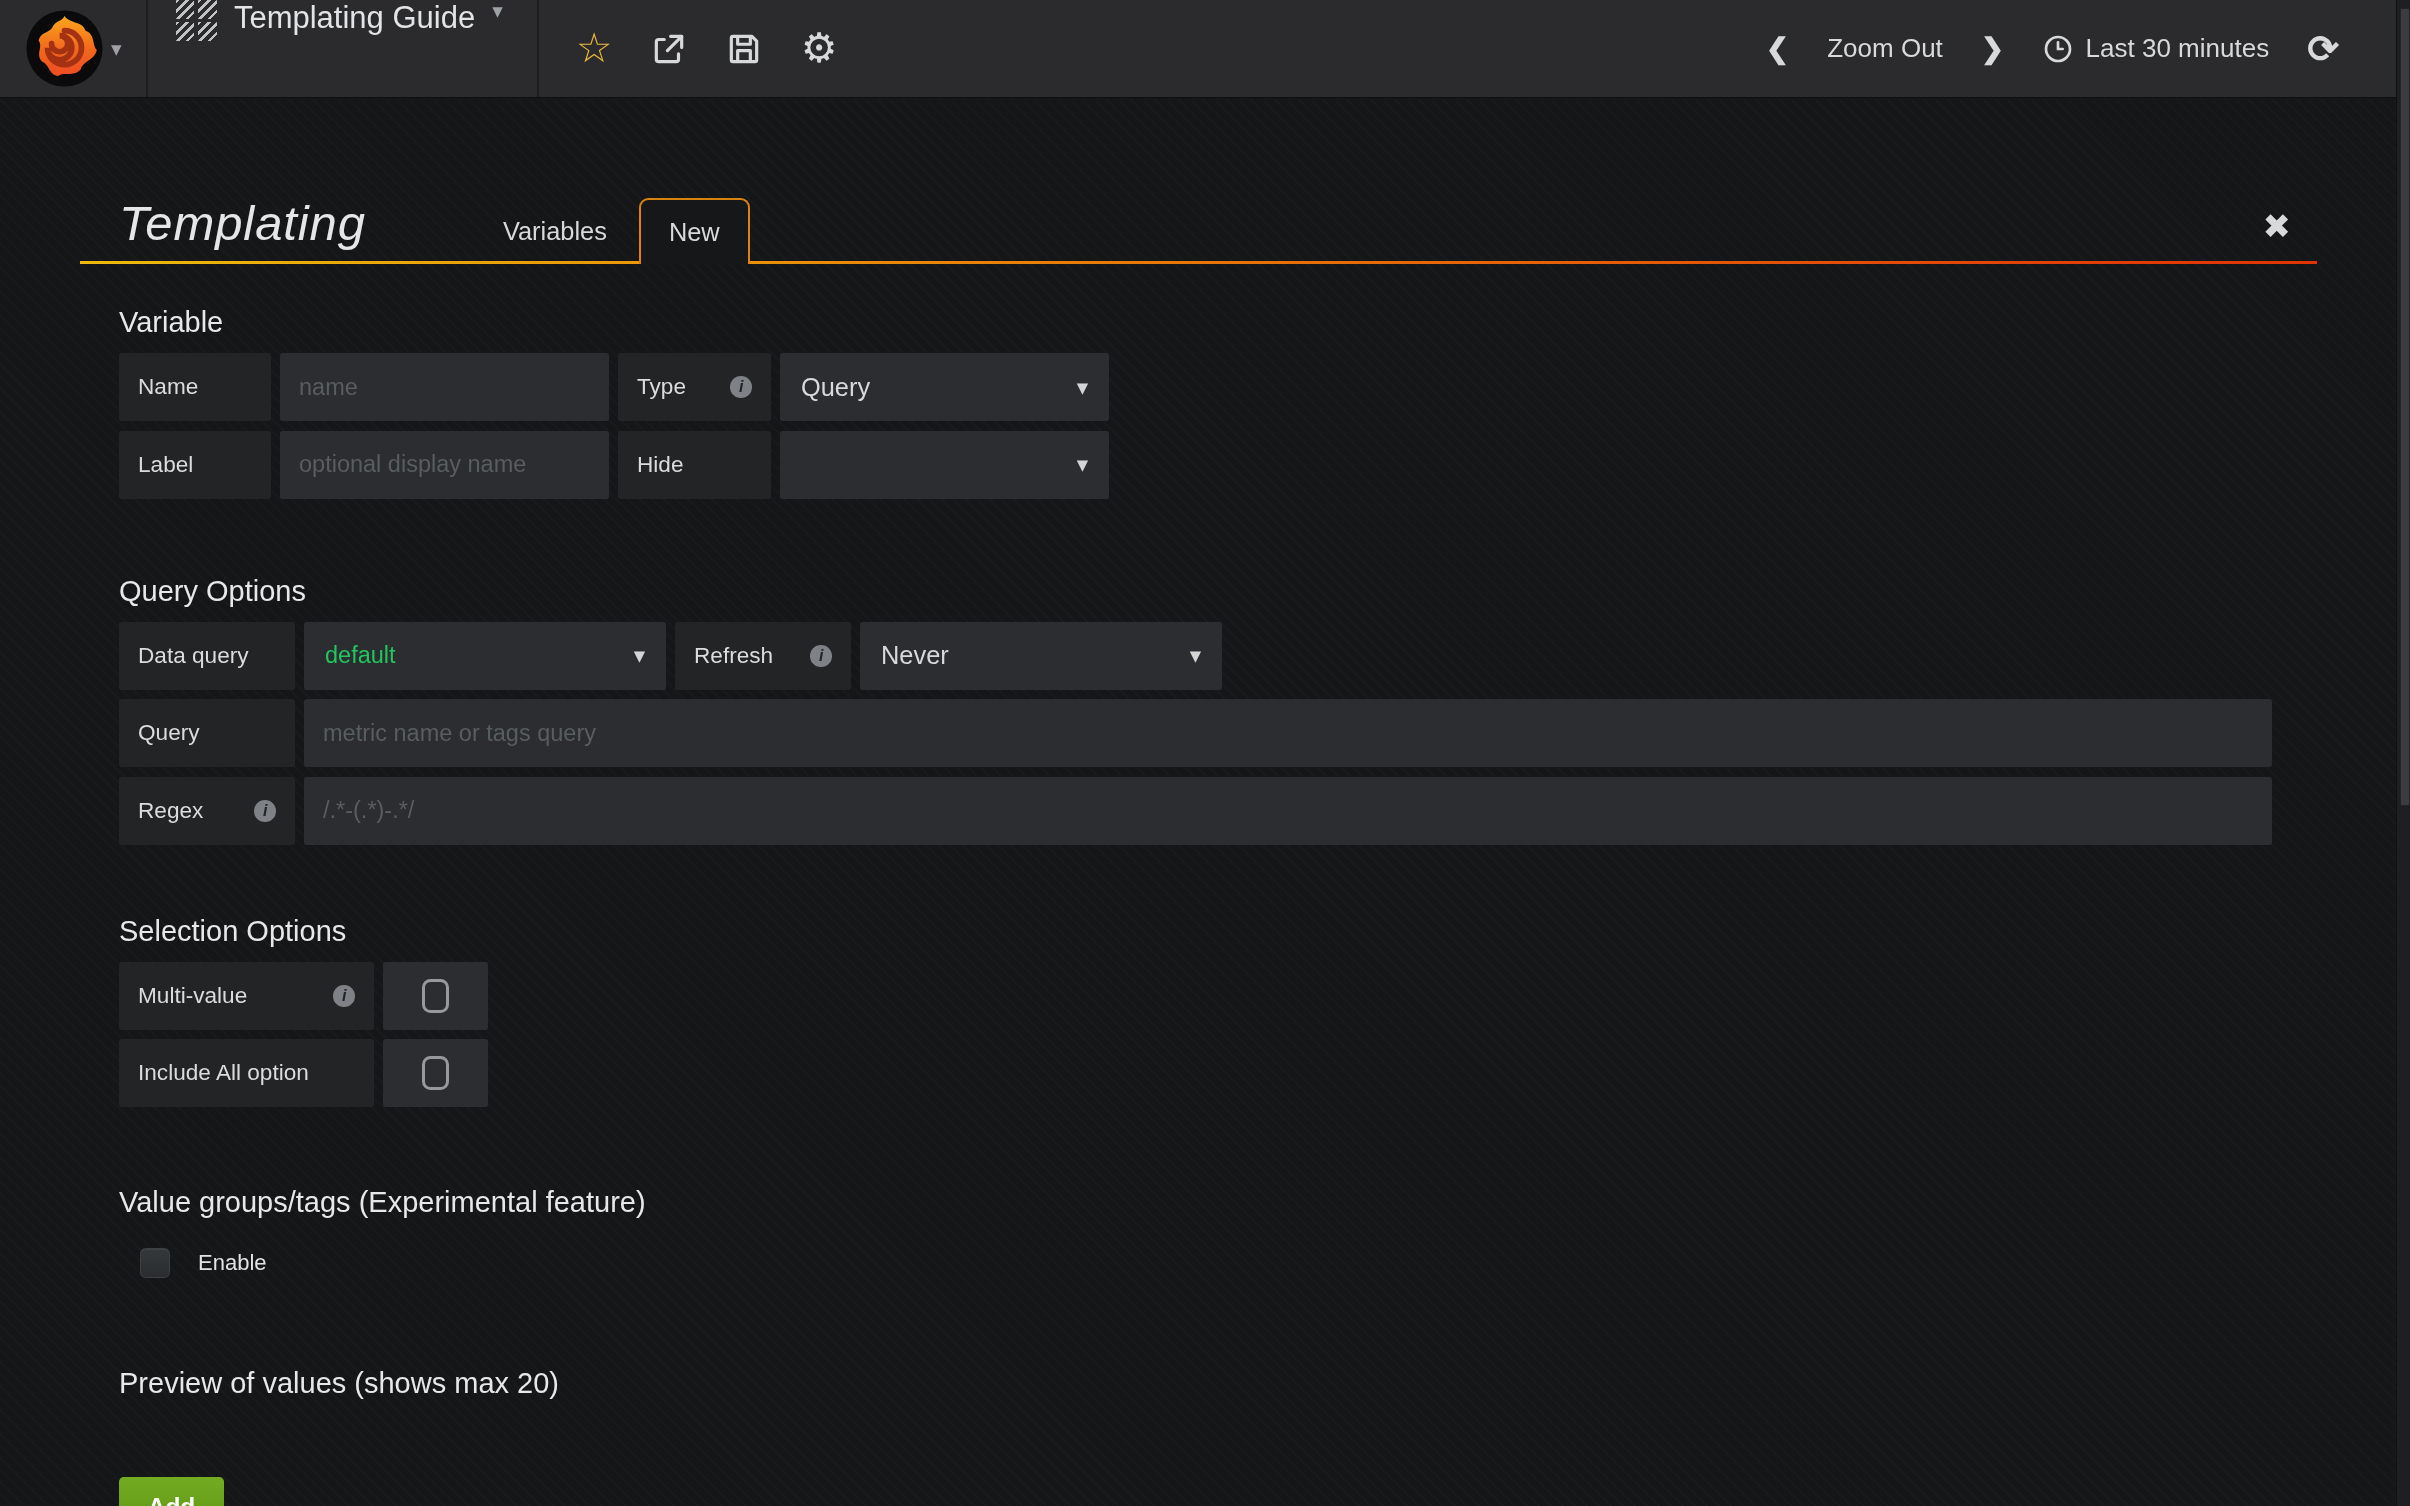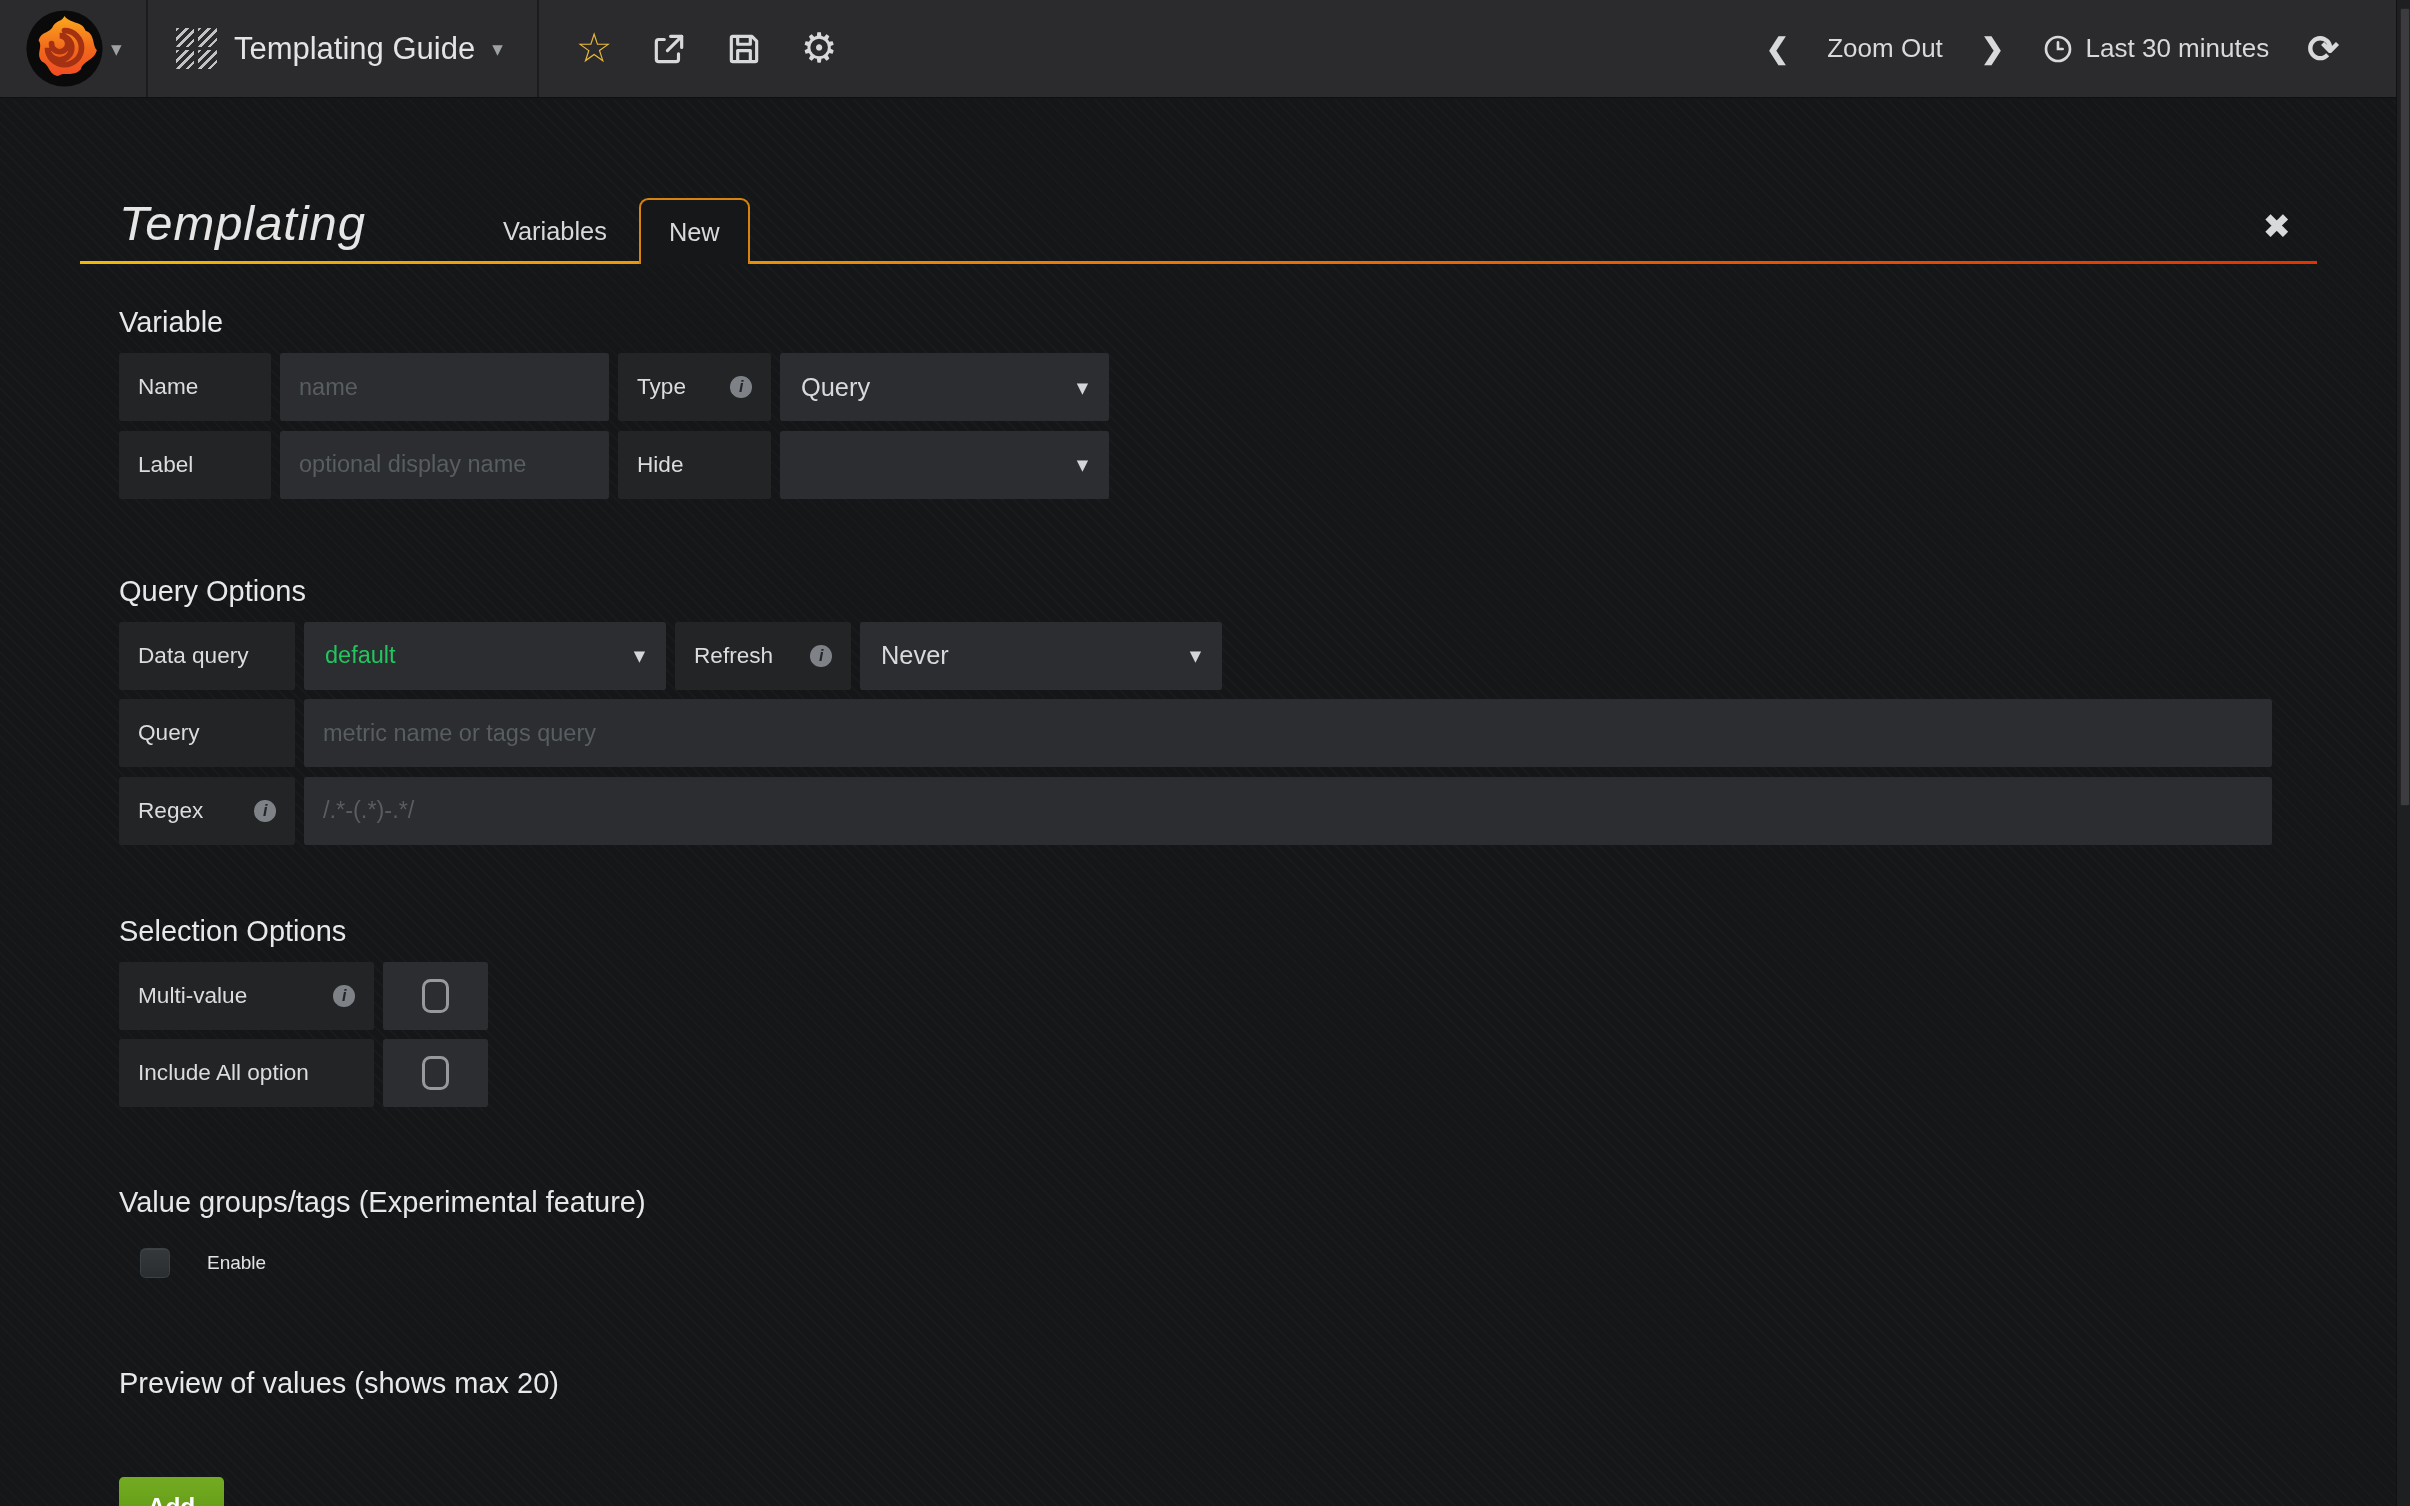--- a/index.html
+++ b/index.html
@@ -13,21 +13,21 @@
 
   
   .navbar {
     height:98px; background:#2b2b2e; display:flex; align-items:stretch;
     border-bottom:1.9px solid #101011; position:relative; z-index:5;
   }
   .nav-sep { width:1.9px; background:#1c1c1e; }
   .logo-block { width:146px; display:flex; align-items:center; justify-content:center; gap:5.6px; cursor:pointer; }
   .logo-svg { width:81px; height:81px; display:block; }
   .caret { color:#9fa2a5; font-size:21px; line-height:1; }
-  .dash-block { display:flex; align-items:center; gap:17px; padding:0 34px 0 28px; cursor:pointer; }
+  .dash-block { display:flex; gap:17px; padding:0 34px 0 28px; cursor:pointer; }
   .dash-icon { width:41px; height:41px; display:grid; grid-template-columns:1fr 1fr; grid-template-rows:1fr 1fr; gap:3.8px; }
   .dash-icon span {
     background:repeating-linear-gradient(135deg,#cfd0d2 0 2.8px, transparent 2.8px 6.6px);
     border-radius:0.9px; opacity:.92;
   }
   .dash-title { font-size:31px; color:#e3e4e6; }
   .nav-actions { display:flex; align-items:center; gap:13px; padding:0 24.5px; }
   .nav-btn { background:none; border:none; color:#d8d9da; cursor:pointer;
     width:62px; height:98px; display:flex; align-items:center; justify-content:center; }
   .star-glyph { font-size:41px; color:#eab839; line-height:1; }
@@ -119,21 +119,21 @@
   .check-box {
     width:27px; height:34px; border:3.8px solid #96999d; border-radius:8.5px; background:transparent;
   }
 
   .enable-row { display:flex; align-items:center; gap:28px; margin-top:26px; padding-left:21px; }
   .enable-check {
     width:30px; height:30px; border-radius:5.6px; cursor:pointer;
     background:linear-gradient(#34383b,#2a2d30); border:0.9px solid #3c4043;
     box-shadow:inset 0 0.9px 0 rgba(255,255,255,.05);
   }
-  .enable-label { font-size:19px; color:#e3e3e3;margin-left:9px; }
+  .enable-label { font-size:22px; color:#e3e3e3; }
 
   .add-btn {
     margin-top:74px; width:105px; height:60px; border:none; border-radius:4.7px; cursor:pointer;
     background:linear-gradient(#73ac22,#5d9211); color:#ffffff; font-size:24.5px; font-weight:bold;
     font-family:"Liberation Sans", sans-serif; display:block;
   }
 
   
   .scrollbar {
     position:absolute; top:0; right:0; width:15px; height:1507px;

